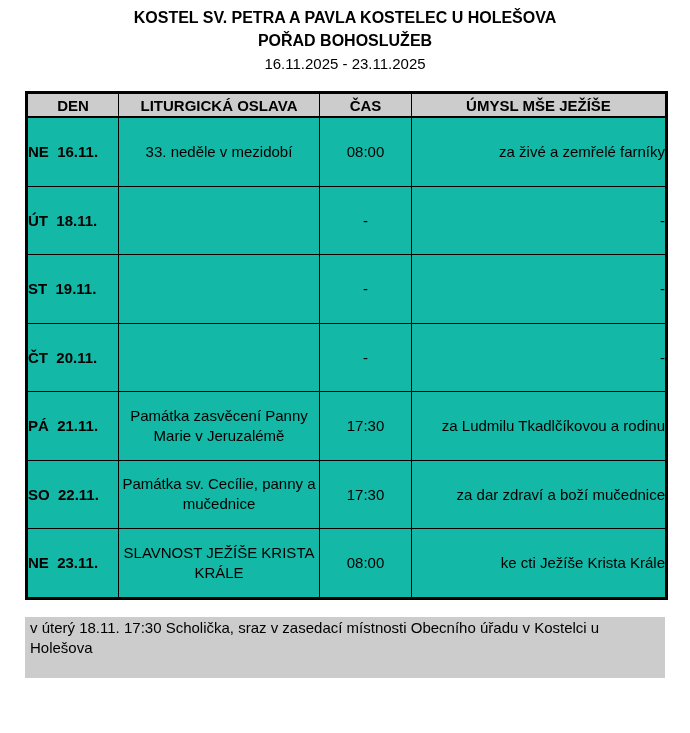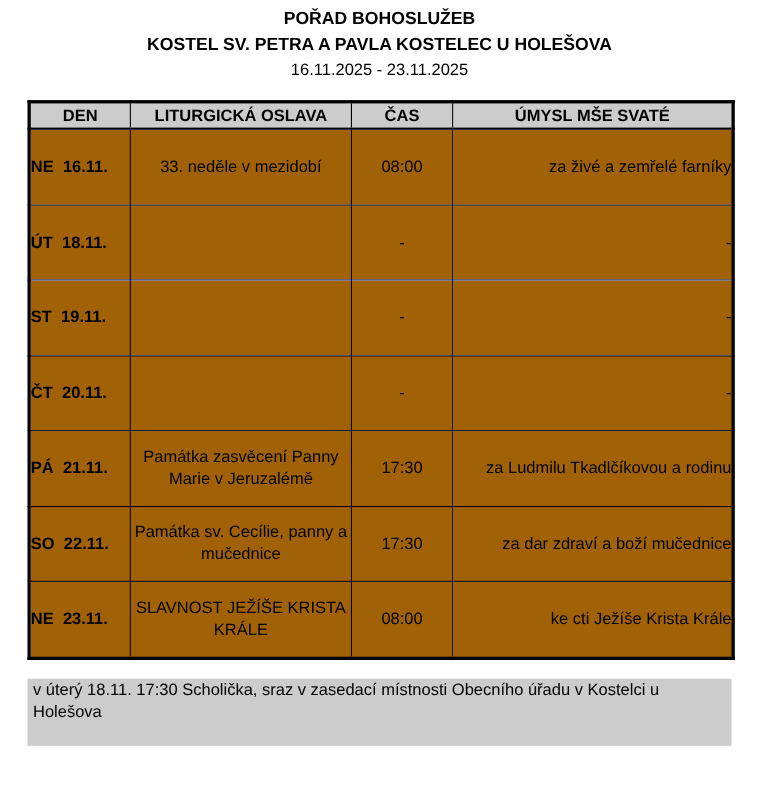--- a/index.html
+++ b/index.html
@@ -58,21 +58,21 @@
     font-weight: bold;
     text-align: center;
     vertical-align: middle;
     border-bottom: 2px solid #000000;
     margin-left: 16px;
   }
   table.schedule tbody td {
     height: 67.5px;
     font-size: 15px;
     vertical-align: middle;
-    background: #a16207;
+    background: #14b8a6;
   }
   td.day-cell {
     background: #cccccc;
     font-weight: bold;
     text-align: left;
     padding-left: 5px;
     white-space: pre;
   }
   td.celebration-cell {
     text-align: center;
@@ -97,38 +97,38 @@
     line-height: 20px;
     padding: 1px 5px 20px 5px;
   }
 </style>
 </head>
 <body>
 
 <div class="page">
 
   <header class="titles">
+    <div class="title-line">KOSTEL SV. PETRA A PAVLA KOSTELEC U HOLEŠOVA</div>
     <div class="title-line">POŘAD BOHOSLUŽEB</div>
-    <div class="title-line">KOSTEL SV. PETRA A PAVLA KOSTELEC U HOLEŠOVA</div>
     <div class="date-line">16.11.2025 - 23.11.2025</div>
   </header>
 
   <table class="schedule">
     <colgroup>
       <col class="col-day">
         <col class="col-cel">
         <col class="col-time">
         <col class="col-int">
     </colgroup>
     <thead>
       <tr>
         <th>DEN</th>
         <th>LITURGICKÁ OSLAVA</th>
         <th>ČAS</th>
-        <th>ÚMYSL MŠE SVATÉ</th>
+        <th>ÚMYSL MŠE JEŽÍŠE</th>
       </tr>
     </thead>
     <tbody>
       <tr>
         <td class="day-cell">NE  16.11.</td>
         <td class="celebration-cell">33. neděle v mezidobí</td>
         <td class="time-cell">08:00</td>
         <td class="intention-cell">za živé a zemřelé farníky</td>
       </tr>
       <tr>

